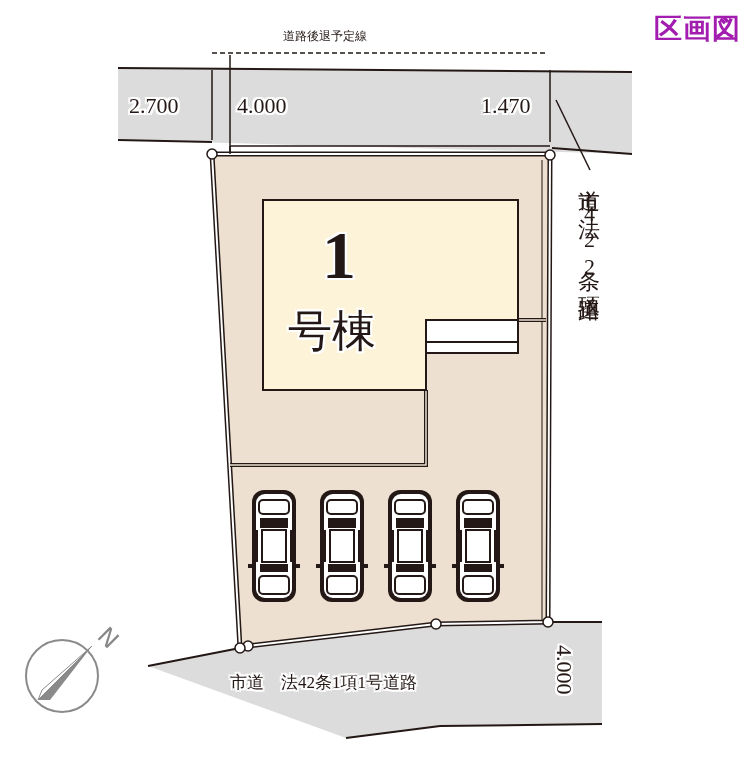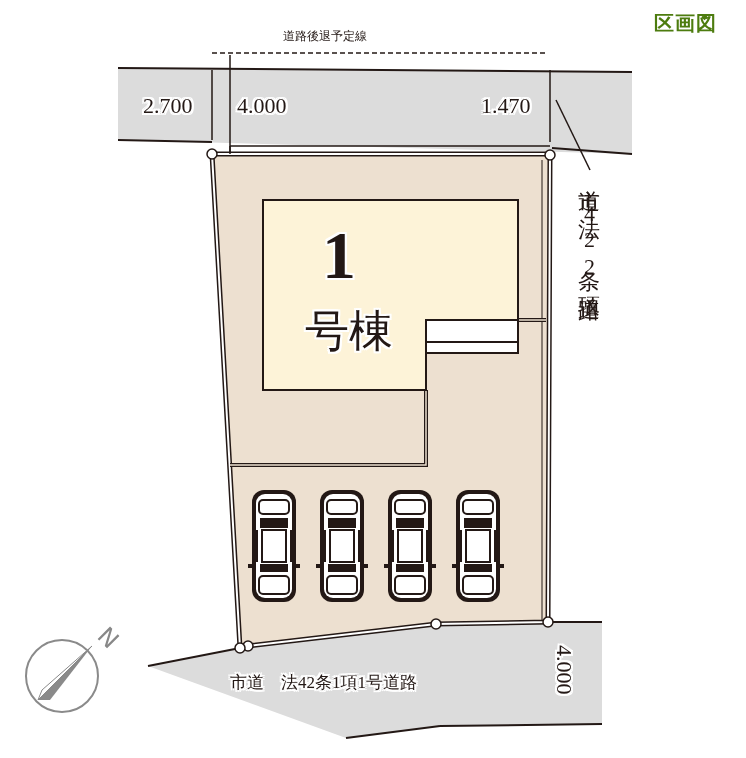--- a/index.html
+++ b/index.html
@@ -1,32 +1,32 @@
 <!DOCTYPE html>
 <html><head>
 <meta charset="utf-8">
 <style>
   html, body { margin: 0; padding: 0; background: #ffffff; }
   body { width: 746px; height: 758px; position: relative; overflow: hidden;
          font-family: "DejaVu Serif", "Liberation Serif", serif; }
   #plan { position: absolute; left: 0; top: 0; width: 746px; height: 758px; }
   .title { position: absolute; left: 654px; top: 10px; font-family: "DejaVu Sans", "Liberation Sans", sans-serif;
-           font-weight: bold; font-size: 20px; color: #4d7c0f; letter-spacing: 1px; }
+           font-weight: bold; font-size: 28px; color: #a21caf; letter-spacing: 1px; }
   .lbl { position: absolute; color: #231815; font-family: "Liberation Serif", "DejaVu Serif", serif; white-space: nowrap; }
   .halo { text-shadow: -2px -2px 0 #fff, 2px -2px 0 #fff, -2px 2px 0 #fff, 2px 2px 0 #fff,
                        0 -2px 0 #fff, 0 2px 0 #fff, -2px 0 0 #fff, 2px 0 0 #fff; }
   .dim { font-size: 22px; }
   .setback { left: 283px; top: 28px; font-size: 12px; }
   .vert { writing-mode: vertical-rl; text-orientation: upright; font-size: 22px; line-height: 1; letter-spacing: 1px; }
   .vert-side { left: 578px; top: 172px; }
   .dim-rot { left: 547px; top: 660px; font-size: 22px; transform: rotate(90deg); transform-origin: left top; }
   .bottom-road { left: 230px; top: 671px; font-size: 17px; }
   .bldg-num { position: absolute; left: 322px; top: 216px; font-size: 68px; color: #231815;
               font-family: "Liberation Serif", "DejaVu Serif", serif; font-weight: bold; }
-  .bldg-name { position: absolute; left: 305px; top: 302px; font-size: 44px; color: #231815;
+  .bldg-name { position: absolute; left: 288px; top: 302px; font-size: 44px; color: #231815;
                font-family: "DejaVu Serif", serif; }
   .north { position: absolute; left: 99px; top: 624px; font-size: 24px; color: #888;
            font-family: "DejaVu Sans", sans-serif; transform: rotate(45deg); }
 </style>
 </head>
 <body>
 
 <svg id="plan" viewBox="0 0 746 758" xmlns="http://www.w3.org/2000/svg">
 
   <g>
@@ -113,21 +113,21 @@
     <circle cx="62" cy="676" r="36" fill="none" stroke="#8a8a8a" stroke-width="2"></circle>
     <polygon points="92,646 38,700 50,700" fill="#8a8a8a"></polygon>
     <polygon points="92,646 38,700 42,690" fill="#ffffff" stroke="#8a8a8a" stroke-width="1"></polygon>
   </g>
 </svg>
 
 <div class="title">区画図</div>
 
 <div class="lbl setback">道路後退予定線</div>
 
-<div class="lbl dim halo" style="left:143px; top:93px;text-align:right;">2.700</div>
+<div class="lbl dim halo" style="left:129px; top:93px;text-align:right;">2.700</div>
 <div class="lbl dim halo" style="left:237px; top:93px;">4.000</div>
 <div class="lbl dim halo" style="left:481px; top:93px;">1.470</div>
 
 <div class="lbl vert vert-side">市道 法42条2項道路</div>
 
 <div class="lbl halo bottom-road">市道　法42条1項1号道路</div>
 <div class="lbl halo dim-rot" style="left:577px; top:645px;">4.000</div>
 
 <div class="bldg-num halo">1</div>
 <div class="bldg-name halo">号棟</div>

